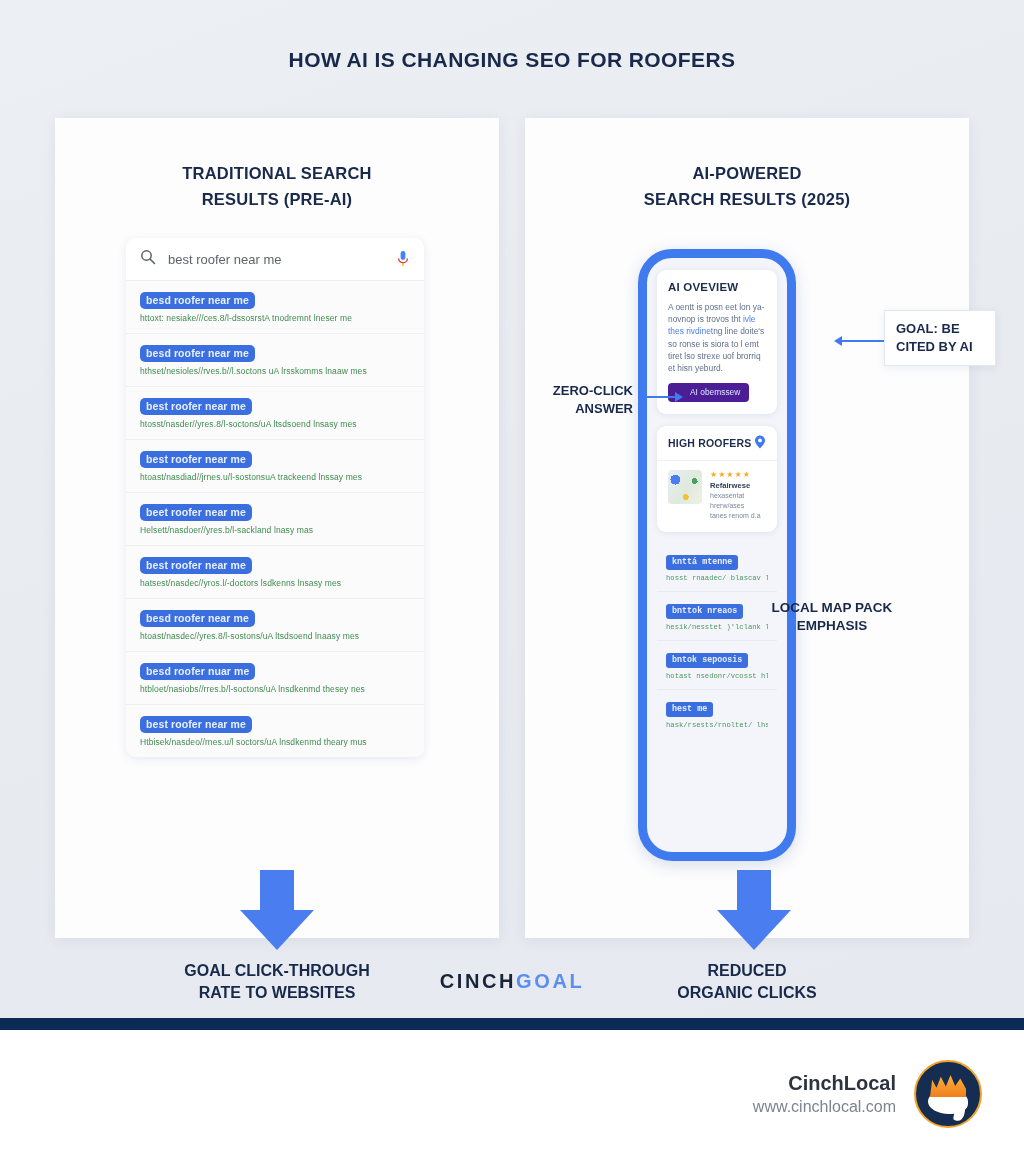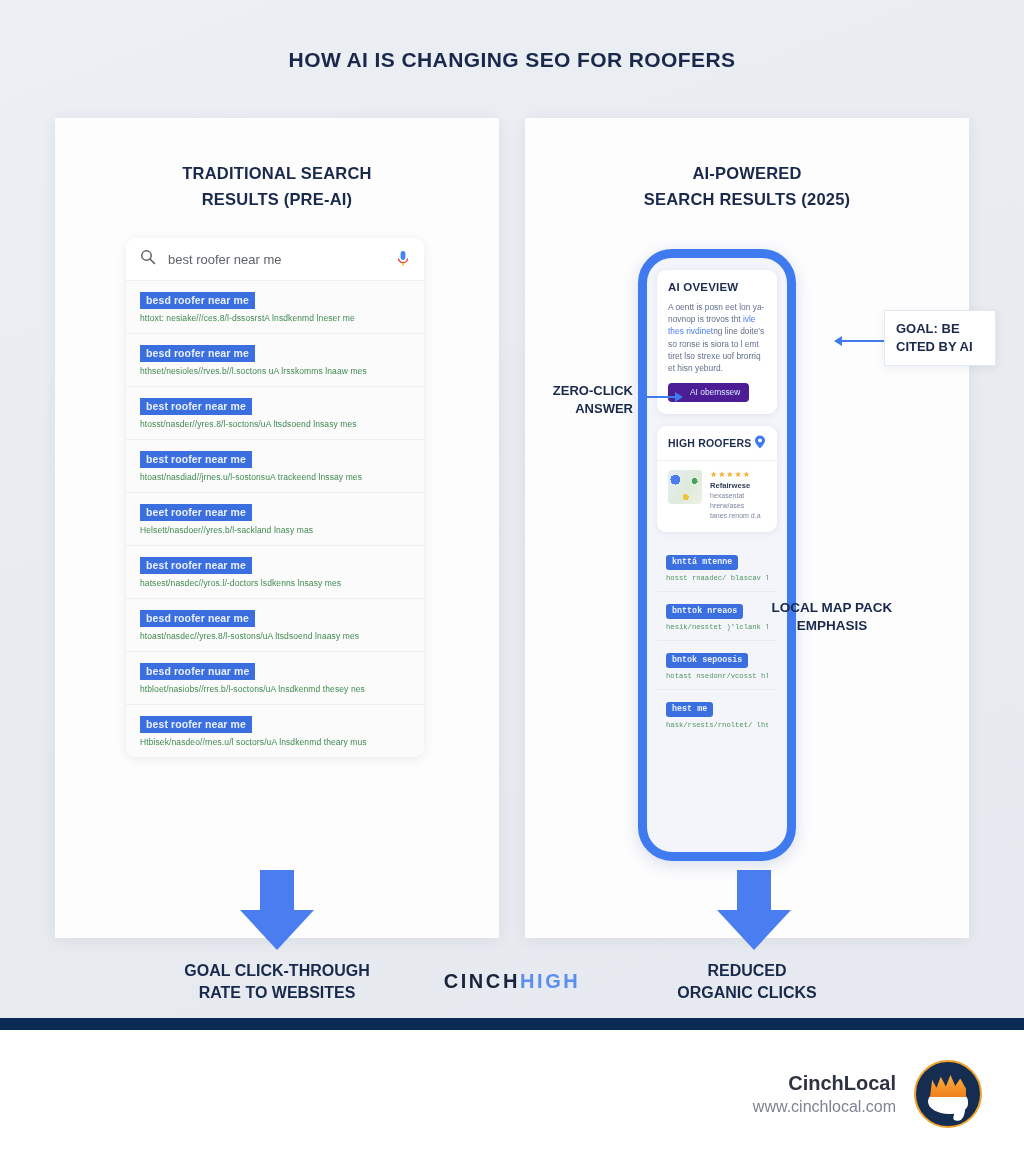--- a/index.html
+++ b/index.html
@@ -99,21 +99,21 @@
     background: #fbfbfc;
   }
   .result-row:last-child { border-bottom: none; }
   .res-title {
     display: inline-block;
     background: #3b6fe0;
     color: #e8efff;
     font-size: 10.5px;
     font-weight: bold;
     padding: 2px 6px 3px 6px;
-    border-radius: 0;
+    border-radius: 5px;
     letter-spacing: 0.1px;
     filter: blur(0.35px);
   }
   .res-url {
     margin-top: 4px;
     font-size: 8.5px;
     color: #3e8a4d;
     filter: blur(0.4px);
     letter-spacing: 0.1px;
     white-space: nowrap;
@@ -429,21 +429,21 @@
           <svg width="14" height="18" viewBox="0 0 14 18">
               <rect x="4.6" y="1" width="4.8" height="9" rx="2.4" fill="#4285f4"></rect>
               <path d="M2.6 8.4a4.4 4.4 0 0 0 8.8 0" fill="none" stroke="#ea4335" stroke-width="1.4"></path>
               <line x1="7" y1="13" x2="7" y2="16" stroke="#fbbc05" stroke-width="1.4"></line>
             </svg>
         </span>
       </div>
       <div class="results">
         <div class="result-row">
           <div class="res-title">besd roofer near me</div>
-          <div class="res-url">httoxt: nesiake///ces.8/l-dssosrstA lnsdkenmd lneser me</div>
+          <div class="res-url">httoxt: nesiake///ces.8/l-dssosrstA tnodremnt lneser me</div>
         </div>
         <div class="result-row">
           <div class="res-title">besd roofer near me</div>
           <div class="res-url">hthset/nesioles//rves.b//l.soctons uA lrsskomms lnaaw mes</div>
         </div>
         <div class="result-row">
           <div class="res-title">best roofer near me</div>
           <div class="res-url">htosst/nasder//yres.8/l-soctons/uA ltsdsoend lnsasy mes</div>
         </div>
         <div class="result-row">
@@ -567,21 +567,21 @@
   <div class="lead-head right" style="left:675px; top:392px;"></div>
 
   <div class="callout-box" style="left:884px; top:310px; width:88px;">
     <span class="ln">GOAL: BE</span>
     <span class="ln">CITED BY AI</span>
   </div>
   <div class="lead" style="left:842px; top:340px; width:42px;"></div>
   <div class="lead-head left" style="left:834px; top:336px;"></div>
 
   <div class="wordmark">
-    <span class="a">CINCH</span><span class="b">HIGH</span>
+    <span class="a">CINCH</span><span class="b">GOAL</span>
   </div>
 
 </div>
 
 <div class="rule"></div>
 
 <div class="footer">
   <div class="footer-inner">
     <div class="footer-txt">
       <div class="footer-name">CinchLocal</div>

